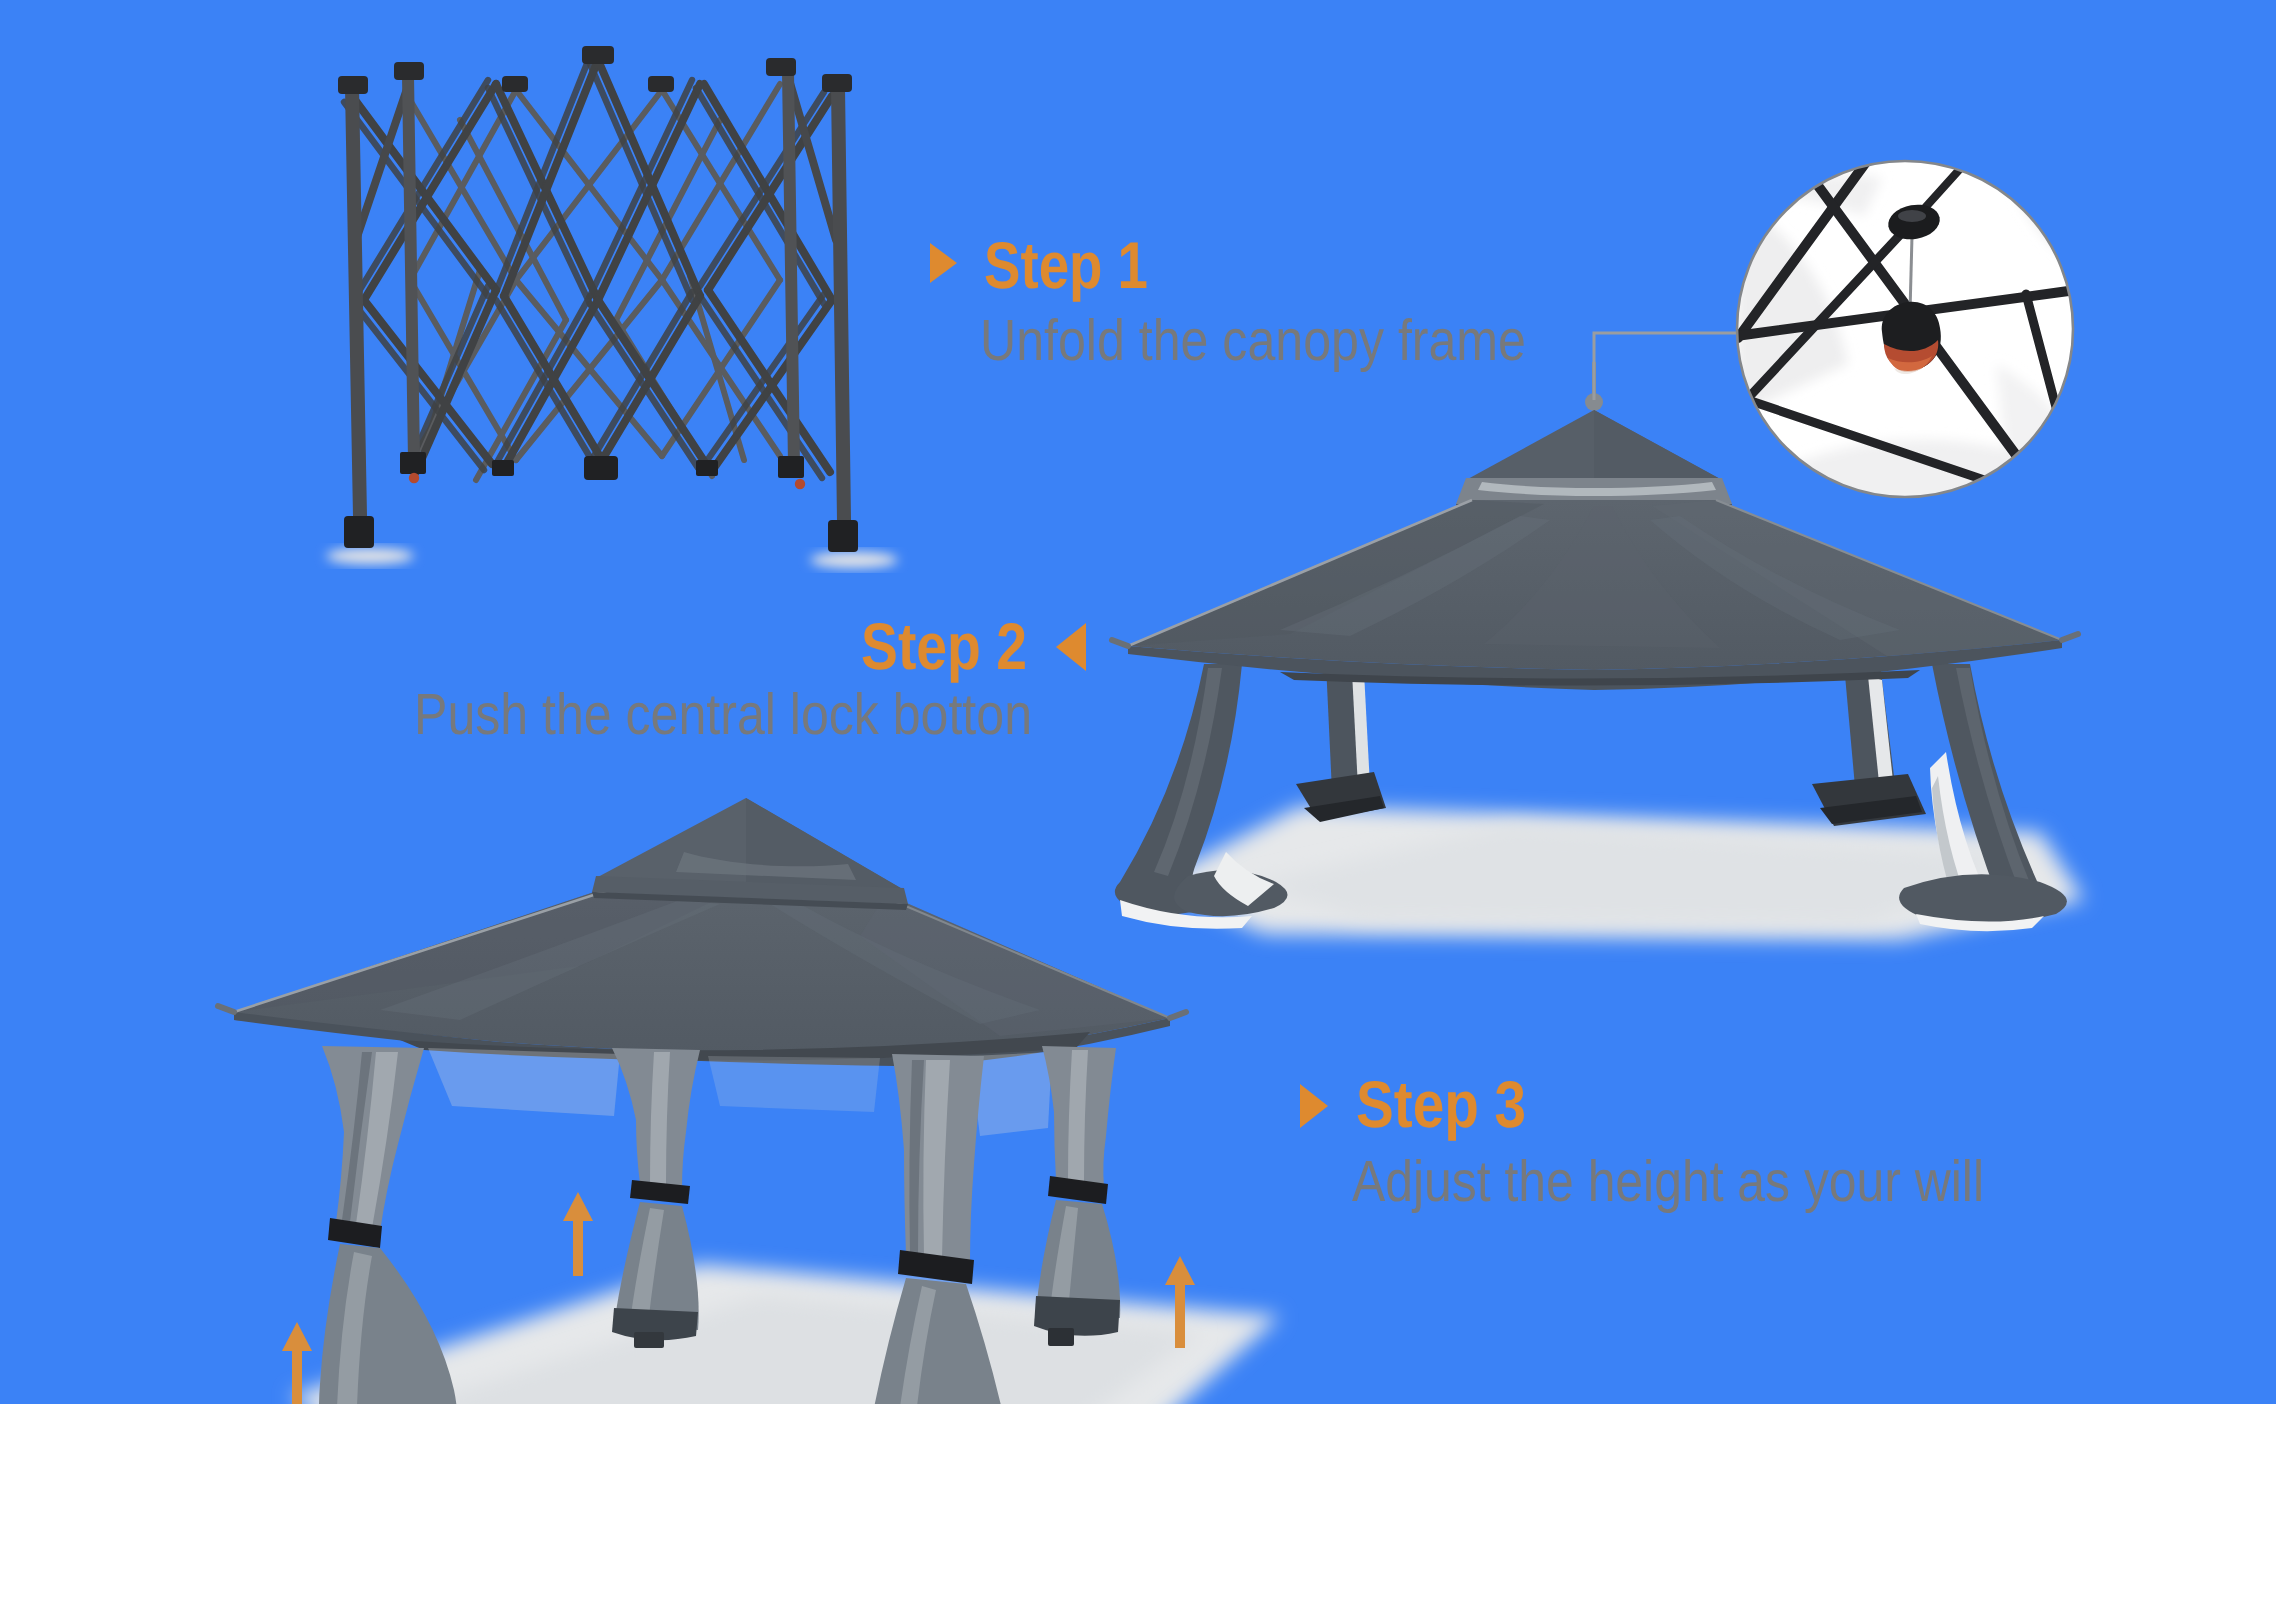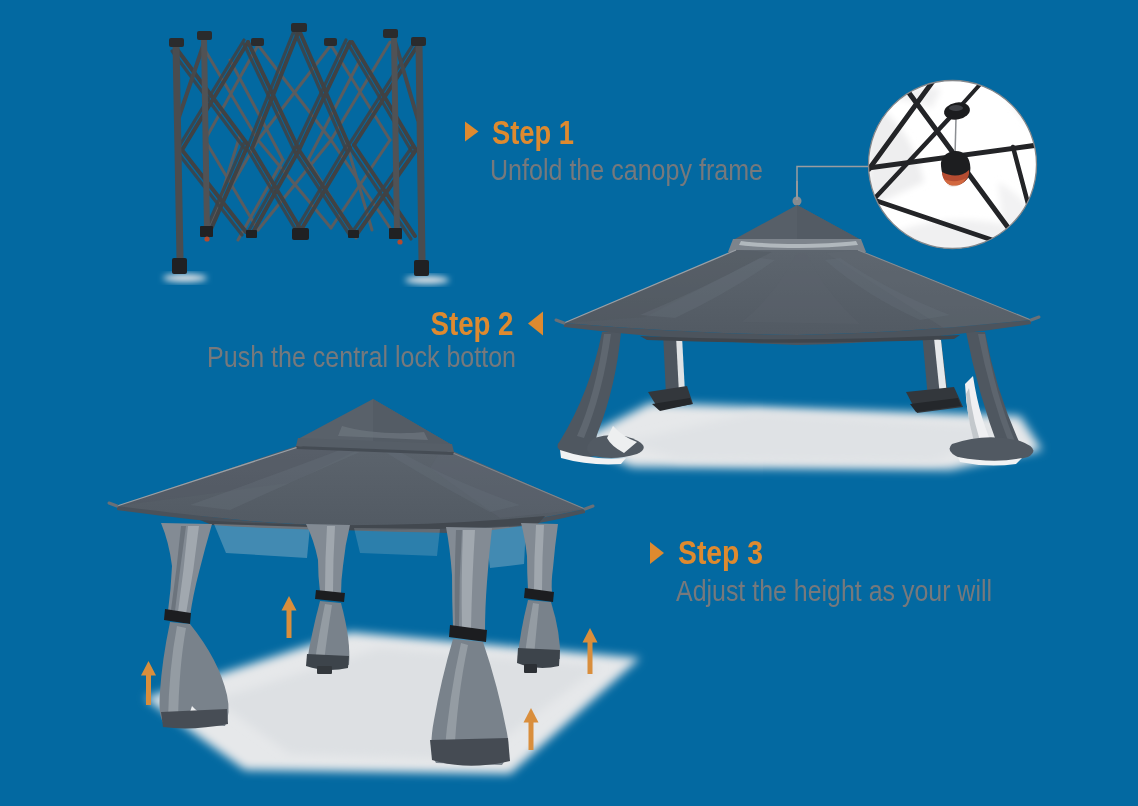--- a/index.html
+++ b/index.html
@@ -1,16 +1,16 @@
 <!DOCTYPE html>
 <html><head>
 <meta charset="utf-8">
 <style>
   html,body{margin:0;padding:0;background:#ffffff;}
-  #stage{position:relative;width:1138px;height:806px;overflow:hidden;background:#0369a1;
+  #stage{position:relative;width:1138px;height:702px;overflow:hidden;background:#3b82f6;
          font-family:"Liberation Sans",sans-serif;}
 </style>
 </head>
 <body>
 <div id="stage">
 <svg width="1138" height="806" viewBox="0 0 1138 806">
 <defs>
   <filter id="soft" x="-30%" y="-30%" width="160%" height="160%">
           <feGaussianBlur stdDeviation="5"></feGaussianBlur>
         </filter>

